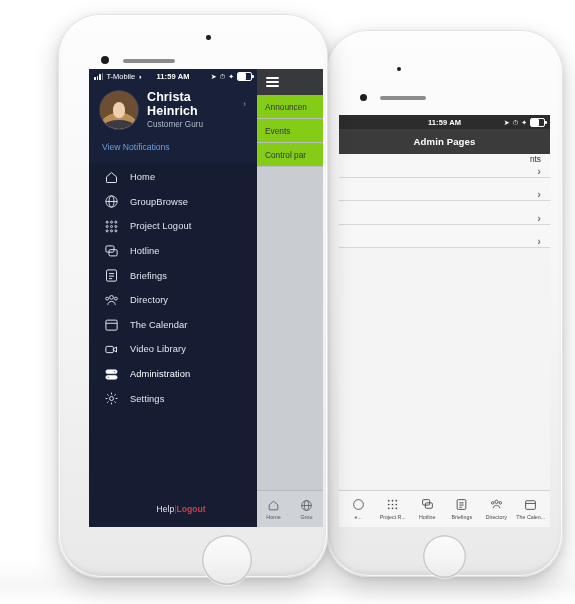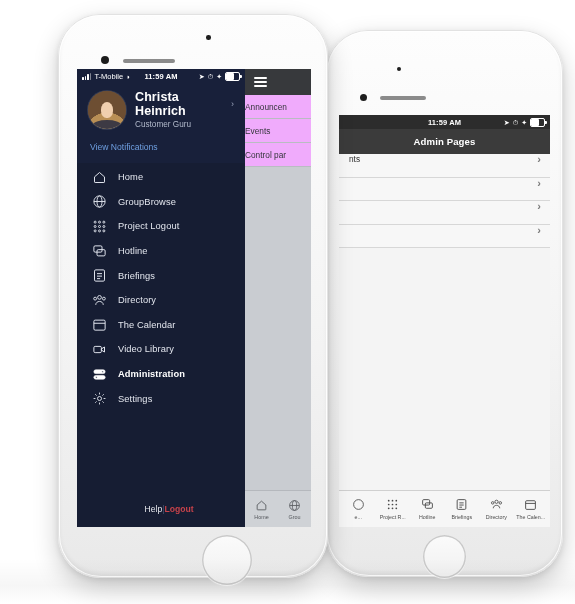--- a/index.html
+++ b/index.html
@@ -75,52 +75,52 @@
   .pname{display:flex;align-items:center;gap:5px;font-size:12.5px;font-weight:bold;letter-spacing:.1px;}
   .pchev{font-size:9px;color:#9aa3bb;font-weight:normal;}
   .prole{font-size:8.2px;color:#b2bacb;margin-top:2px;}
   .notif{font-size:8.6px;color:#6f9fe0;padding:13px 0 11px 2px;}
 
   .menu{flex:1;padding-top:2px;}
   .mrow{display:flex;align-items:center;gap:11px;height:24.6px;padding:0 0 0 14px;}
   .mrow .mico{width:16px;height:16px;flex:0 0 16px;display:flex;align-items:center;justify-content:center;}
   .mrow .mico svg{width:15px;height:15px;}
   .mlbl{font-size:9.3px;color:#e3e6ee;letter-spacing:.1px;}
-  .mrow.active .mlbl{color:#ffffff;font-weight:bold;}
+  .mrow.active .mlbl{color:#ffffff;font-weight:normal;}
   .mrow.active .mico svg{stroke:#ffffff;}
 
   .sfoot{padding:0 0 13px 16px;display:flex;align-items:center;font-size:8.6px;justify-content:center;}
   .sfoot .help{color:#e8eaf0;}
   .sfoot .sep{color:#4a5472;}
   .sfoot .logout{color:#c6424a;font-weight:bold;}
 
   
   .peek{flex:1;background:#d8dade;display:flex;flex-direction:column;position:relative;}
   .peek-nav{height:26px;background:#37393c;display:flex;align-items:center;padding-left:9px;}
   .ham{width:13px;display:flex;flex-direction:column;gap:2.2px;}
   .ham i{display:block;height:2px;background:#fff;border-radius:1px;}
   .ham i:nth-child(1){width:13px}
   .ham i:nth-child(2){width:13px}
   .ham i:nth-child(3){width:13px}
   .peek-list{flex:1;background:#c9ccd1;}
-  .peek-row{height:23px;display:flex;align-items:center;padding-left:0;font-size:8.3px;color:#33353a;border-bottom:1px solid #b9bcc2;background:#f0abfc;}
+  .peek-row{height:23px;display:flex;align-items:center;padding-left:8px;font-size:8.3px;color:#33353a;border-bottom:1px solid #b9bcc2;background:#84cc16;}
   .peek-blank{flex:1;background:#c9ccd1;}
   .peek-tabs{height:36px;background:#cfd2d6;border-top:1px solid #b5b8bd;display:flex;align-items:center;}
   .ptab{width:33px;display:flex;flex-direction:column;align-items:center;gap:2px;color:#55585d;}
   .ptab svg{width:13px;height:13px;}
   .ptab span{font-size:5.4px;}
 
   
   .back-app{position:absolute;inset:0;display:flex;flex-direction:column;background:#f0f0f0;}
   .adm-nav{height:25px;background:#3b3b3b;display:flex;align-items:center;justify-content:center;}
   .adm-title{font-size:9.6px;color:#fff;font-weight:bold;letter-spacing:.1px;}
   .adm-list{background:#f7f7f7;}
   .adm-row{
-    height:22.5px;display:flex;align-items:flex-start;justify-content:space-between;
-    padding:0 9px 0 10px;border-bottom:1px solid #d7d7d7;background:#f7f7f7;
+    height:22.5px;display:flex;align-items:flex-end;justify-content:space-between;
+    padding:0 9px 0 10px;border-bottom:1px solid #d7d7d7;background:#f7f7f7;flex-direction:column;
   }
   .adm-lbl{font-size:8.3px;color:#2e2e2e;}
   .chev{color:#7b7b7b;font-size:11px;font-weight:bold;line-height:1;}
   .adm-fill{flex:1;background:#f4f4f4;}
   .adm-tabs{height:36px;background:#f6f6f6;border-top:1px solid #d0d0d0;display:flex;align-items:center;justify-content:space-around;padding:0 2px;}
   .atab{display:flex;flex-direction:column;align-items:center;gap:2.5px;color:#4a4a4a;width:30px;}
   .atab svg{width:13px;height:13px;}
   .atab span{font-size:5.3px;white-space:nowrap;}
 
   .floor{
@@ -240,21 +240,21 @@
 
     <div class="home-btn" style="left:96px;top:504px;width:43px;height:43px;"></div>
   </div>
 
   <div class="phone" style="left:58px;top:14px;width:268px;height:562px;">
     <div class="bezel-edge"></div>
     <div class="cam" style="left:147px;top:20px;width:4.5px;height:4.5px;"></div>
     <div class="sensor" style="left:42px;top:41px;width:8px;height:8px;background:#1c1c1c;"></div>
     <div class="speaker" style="left:64px;top:43.5px;width:52px;height:4px;"></div>
 
-    <div class="screen" style="left:18px;top:54px;width:234px;height:458px;">
+    <div class="screen" style="left:30px;top:54px;width:234px;height:458px;">
       <div class="front-app">
 
         <div class="sidebar">
           <div class="sb-top">
 
             <div class="statusbar" style="padding:0;margin:-11px -11px 7px -11px;padding:0 5px;background:#18203a;">
               <div class="sb-left">
                 <span class="bars">
                     <i></i>
                     <i></i>

